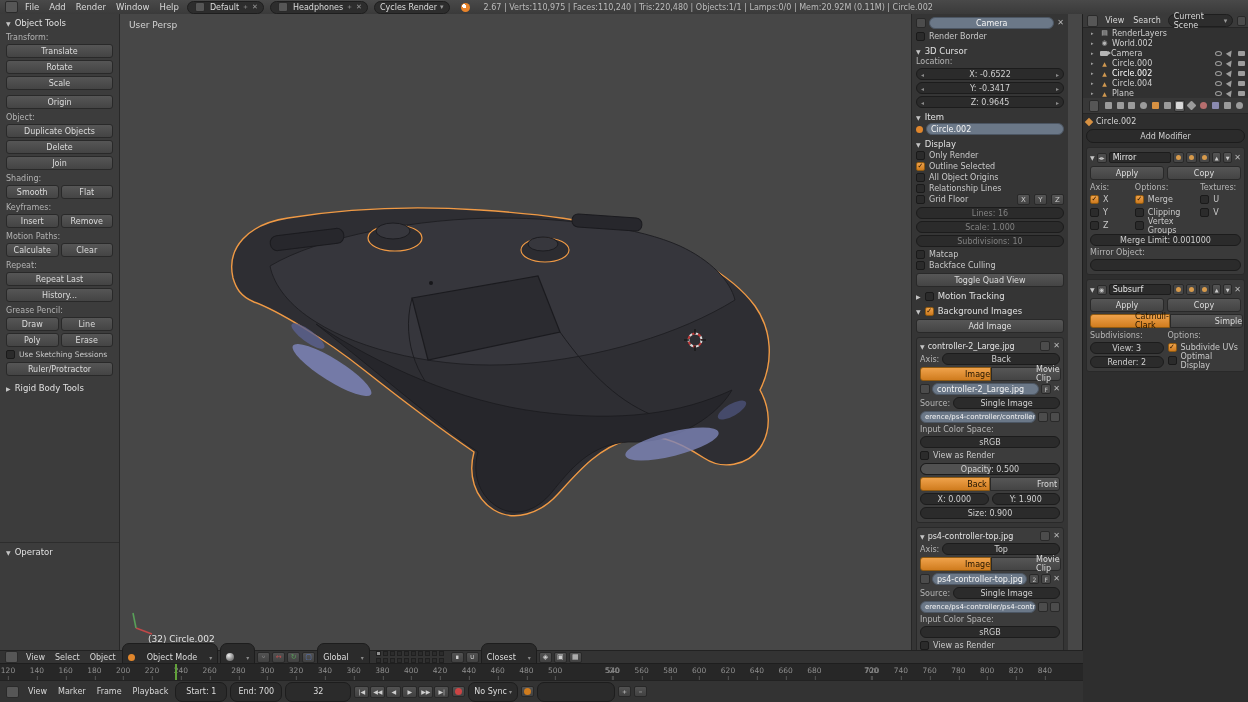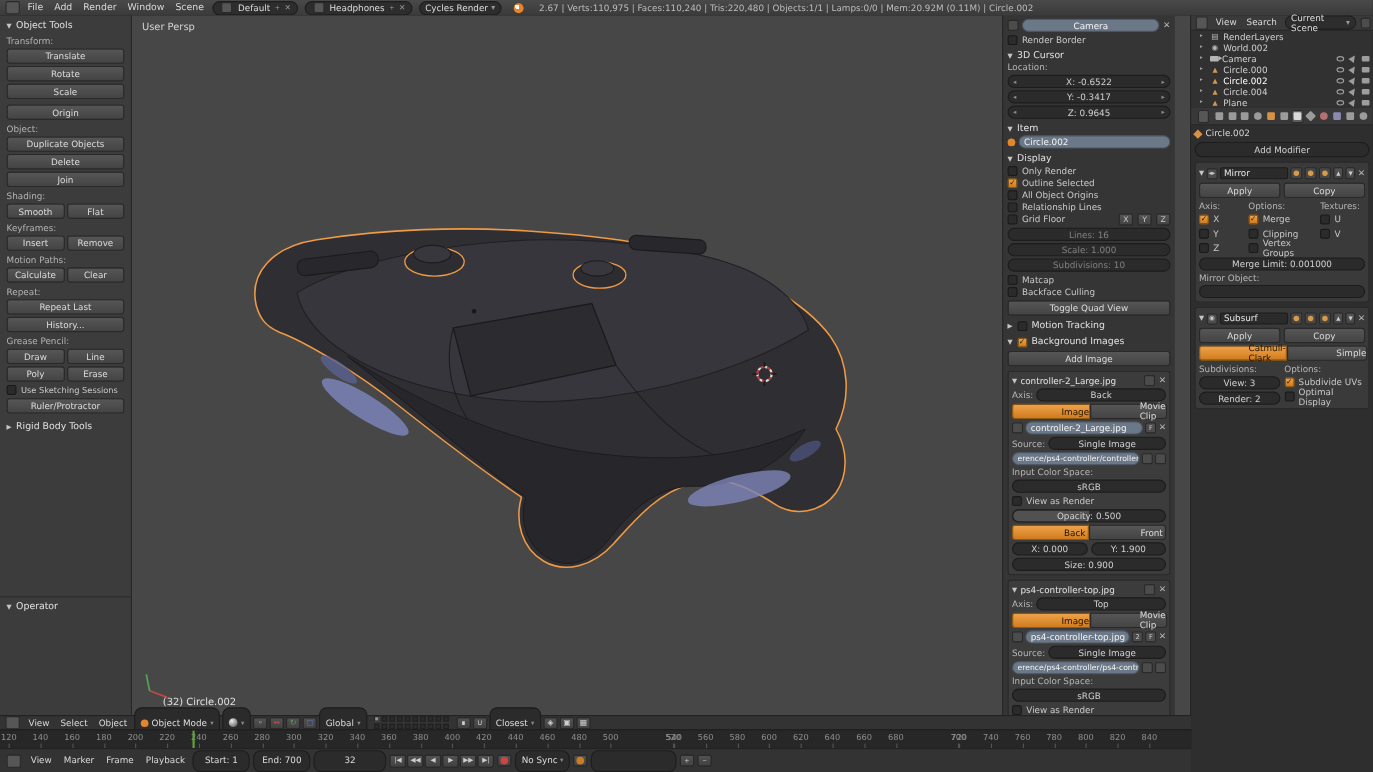--- a/index.html
+++ b/index.html
@@ -107,21 +107,21 @@
   .updn{width:9px;height:11px;background:linear-gradient(#555,#434343);border:1px solid #292929;border-radius:2px;
     display:flex;align-items:center;justify-content:center;font-size:5px;color:#ccc;box-sizing:border-box;}
   .cols{display:flex;gap:4px;margin-top:3px;}
   .col{flex:1;display:flex;flex-direction:column;gap:2px;}
 
   
   #view3d-header{position:absolute;left:0;top:650px;width:1083px;height:13px;background:#333333;
     border-top:1px solid #222;display:flex;align-items:center;padding:0 3px;gap:2px;box-sizing:border-box;}
   #view3d-header .menu{font-size:8px;padding:0 4px;line-height:13px;}
   .hfld{background:#2b2b2b;border:1px solid #1d1d1d;border-radius:7px;height:11px;display:flex;
-    align-items:center;gap:3px;padding:8px 5px;font-size:8px;color:#ddd;text-align:right;}
+    align-items:center;gap:12px;padding:8px 5px;font-size:8px;color:#ddd;text-align:right;}
   .hbtn{width:13px;height:11px;background:linear-gradient(#525252,#414141);border:1px solid #282828;
     border-radius:2px;display:flex;align-items:center;justify-content:center;font-size:7px;color:#cfcfcf;box-sizing:border-box;}
   .sphere{width:8px;height:8px;border-radius:50%;background:radial-gradient(circle at 35% 30%,#eee,#888 60%,#555);}
   .odot{width:7px;height:7px;border-radius:50%;background:#e0862c;}
   #layers-grid{display:grid;grid-template-columns:repeat(10,6px);grid-auto-rows:6px;gap:1px;margin:0 4px;}
   .ldot{width:5px;height:5px;background:#2c2c2c;border:1px solid #202020;box-sizing:border-box;}
   .ldot.on{background:#909090;}
 
   
   #timeline-ruler{position:absolute;left:0;top:663px;width:1083px;height:17px;background:#272727;
@@ -140,21 +140,21 @@
 </style>
 </head>
 <body>
 
 <div id="info-bar">
   <span class="edicon"></span>
   <span class="menu">File</span>
   <span class="menu">Add</span>
   <span class="menu">Render</span>
   <span class="menu">Window</span>
-  <span class="menu">Scene</span>
+  <span class="menu">Help</span>
   <span class="chip">
     <span class="edicon" style="width:8px;height:8px"></span>
     <span>Default</span>
     <span class="mini">＋</span>
     <span class="mini">✕</span>
   </span>
   <span class="chip">
     <span class="edicon" style="width:8px;height:8px"></span>
     <span>Headphones</span>
     <span class="mini">＋</span>

